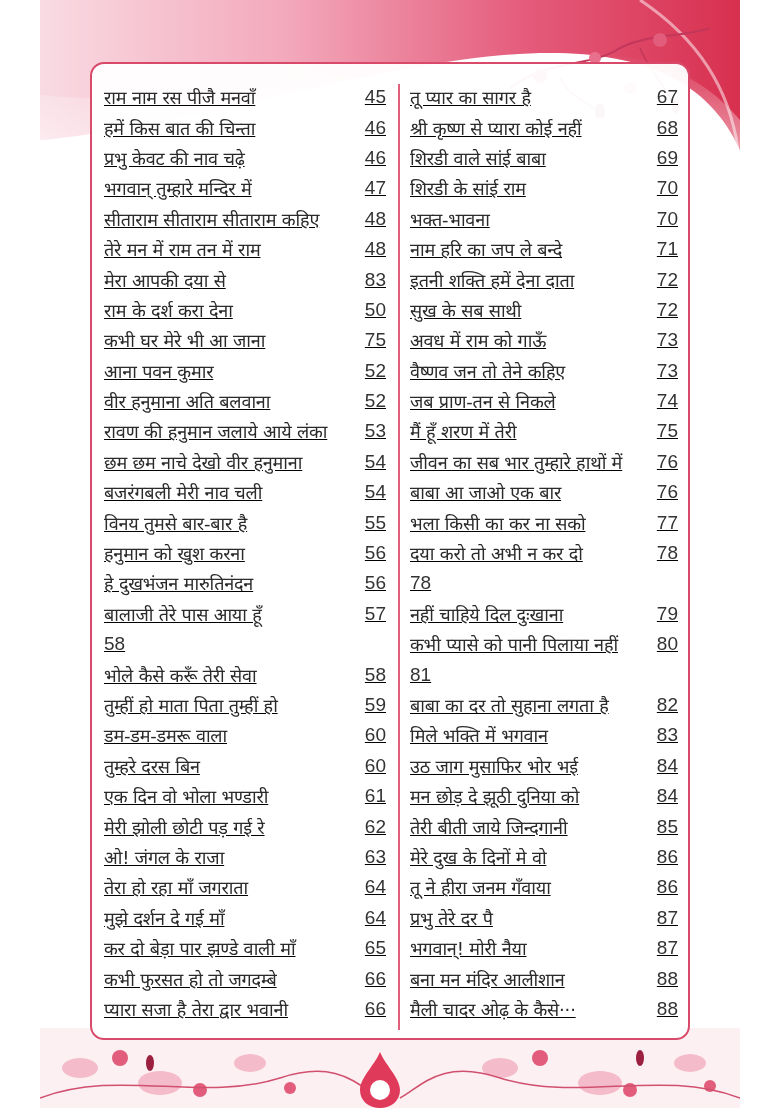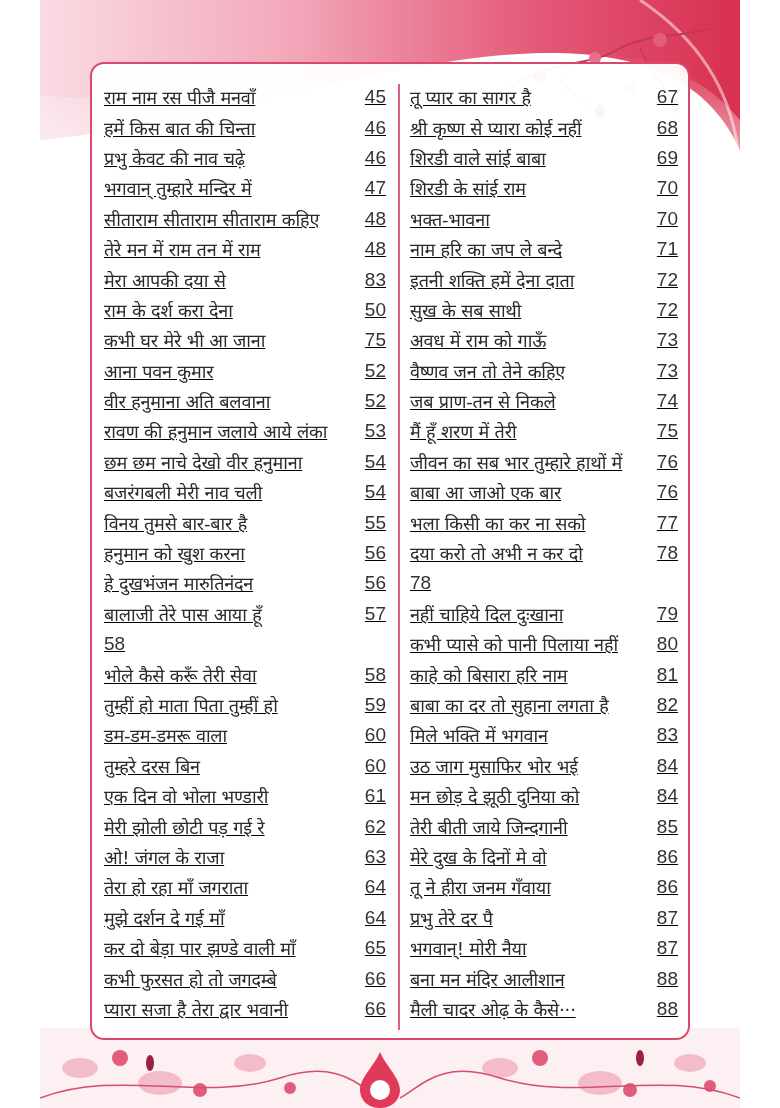--- a/index.html
+++ b/index.html
@@ -309,21 +309,20 @@
         </div>
         <div class="row">
           <span class="title">नहीं चाहिये दिल दुःखाना</span>
           <span class="pg">79</span>
         </div>
         <div class="row">
           <span class="title">कभी प्यासे को पानी पिलाया नहीं</span>
           <span class="pg">80</span>
         </div>
         <div class="row">
-          <span class="title">काहे को बिसारा हरि नाम</span>
           <span class="pg">81</span>
         </div>
         <div class="row">
           <span class="title">बाबा का दर तो सुहाना लगता है</span>
           <span class="pg">82</span>
         </div>
         <div class="row">
           <span class="title">मिले भक्ति में भगवान</span>
           <span class="pg">83</span>
         </div>

